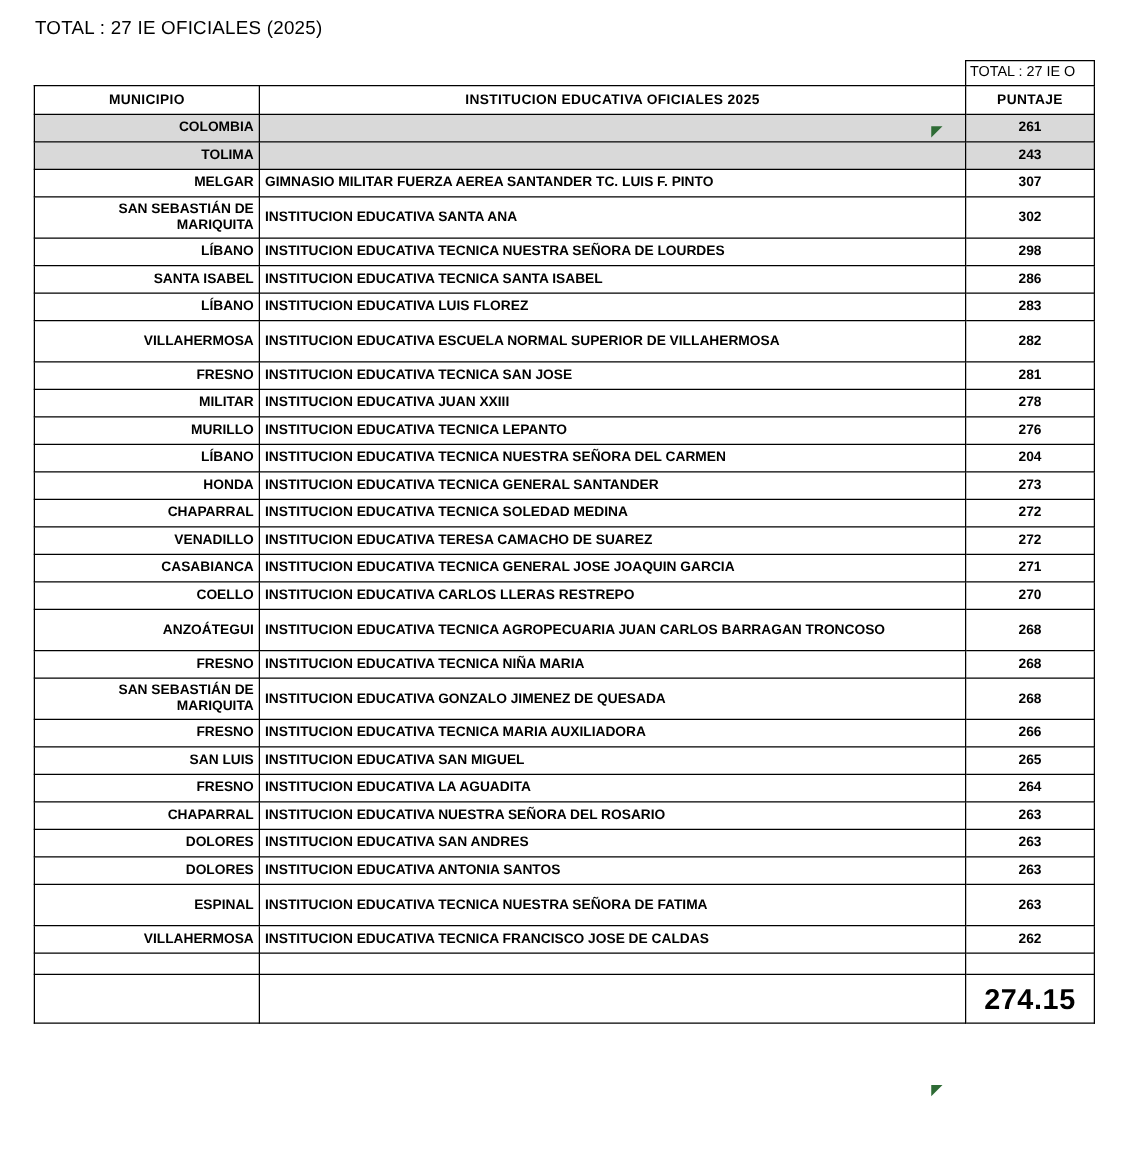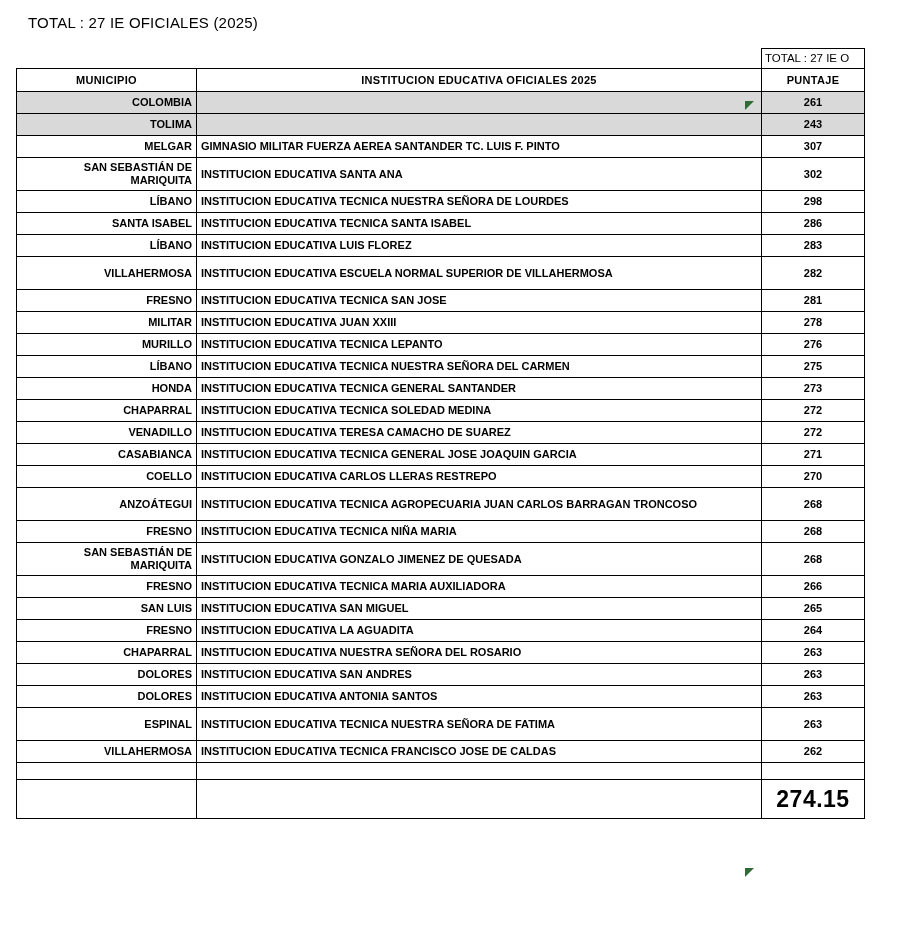--- a/index.html
+++ b/index.html
@@ -25,21 +25,21 @@
     position: absolute;
     left: 28px;
     top: 14px;
     font-size: 15px;
     font-weight: 400;
     letter-spacing: 0.2px;
     white-space: nowrap;
   }
   .table-wrap {
     position: absolute;
-    left: 16px;
+    left: 27px;
     top: 48px;
     width: 848px;
   }
   table.grid {
     border-collapse: collapse;
     table-layout: fixed;
     width: 848px;
     font-size: 11px;
   }
   table.grid col.c-mun { width: 180px; }
@@ -209,21 +209,21 @@
             <td class="pts">278</td>
           </tr>
           <tr class="r-normal">
             <td class="mun">MURILLO</td>
             <td class="ie">INSTITUCION EDUCATIVA TECNICA LEPANTO</td>
             <td class="pts">276</td>
           </tr>
           <tr class="r-normal">
             <td class="mun">LÍBANO</td>
             <td class="ie">INSTITUCION EDUCATIVA TECNICA NUESTRA SEÑORA DEL CARMEN</td>
-            <td class="pts">275</td>
+            <td class="pts">204</td>
           </tr>
           <tr class="r-normal">
             <td class="mun">HONDA</td>
             <td class="ie">INSTITUCION EDUCATIVA TECNICA GENERAL SANTANDER</td>
             <td class="pts">273</td>
           </tr>
           <tr class="r-normal">
             <td class="mun">CHAPARRAL</td>
             <td class="ie">INSTITUCION EDUCATIVA TECNICA SOLEDAD MEDINA</td>
             <td class="pts">272</td>

